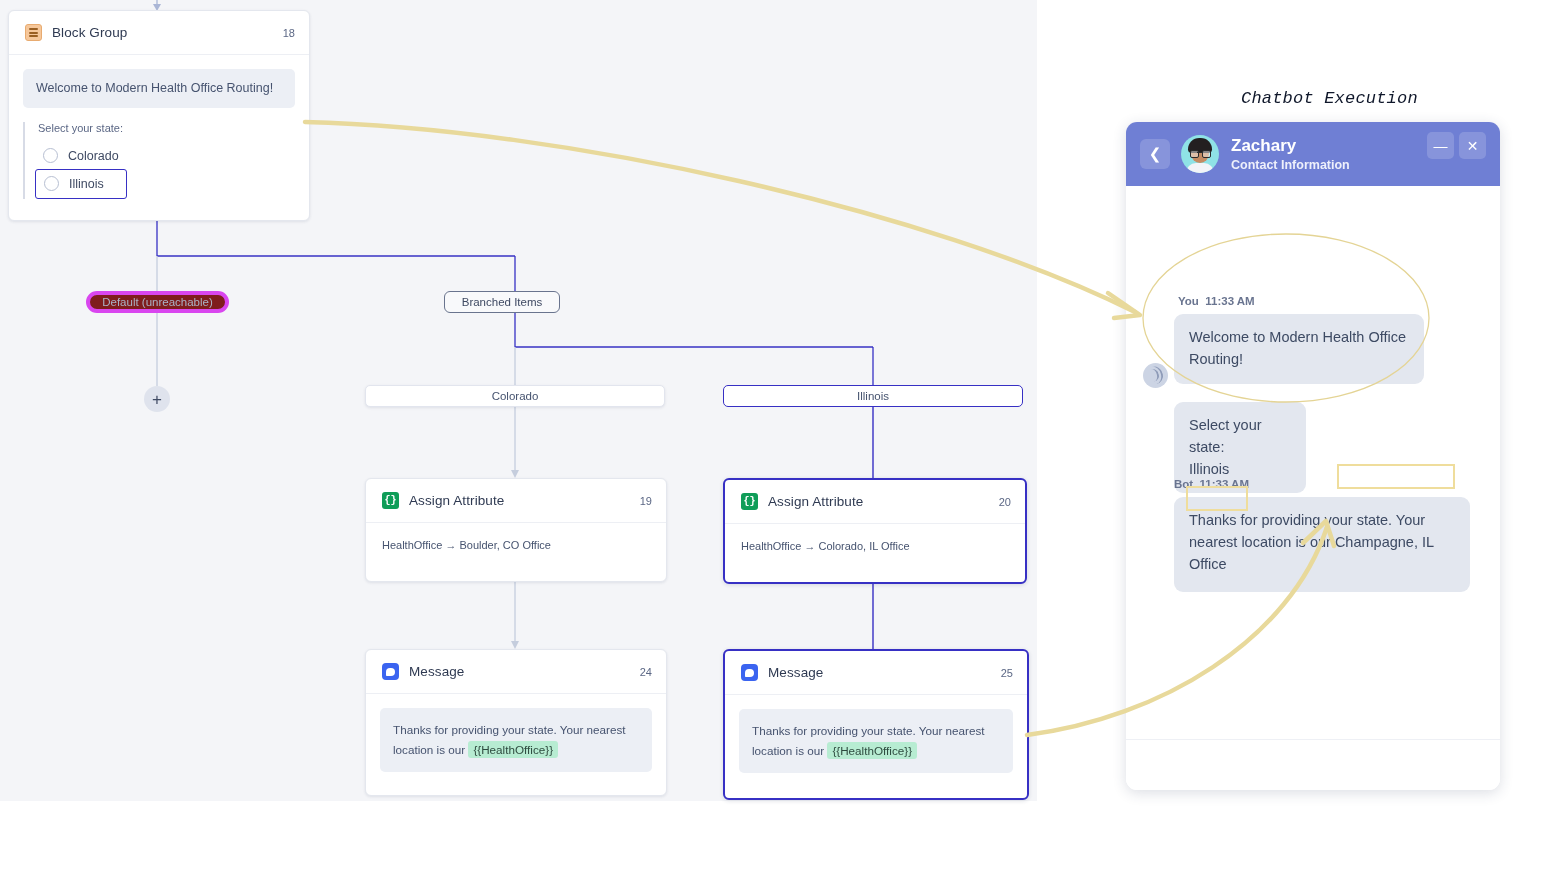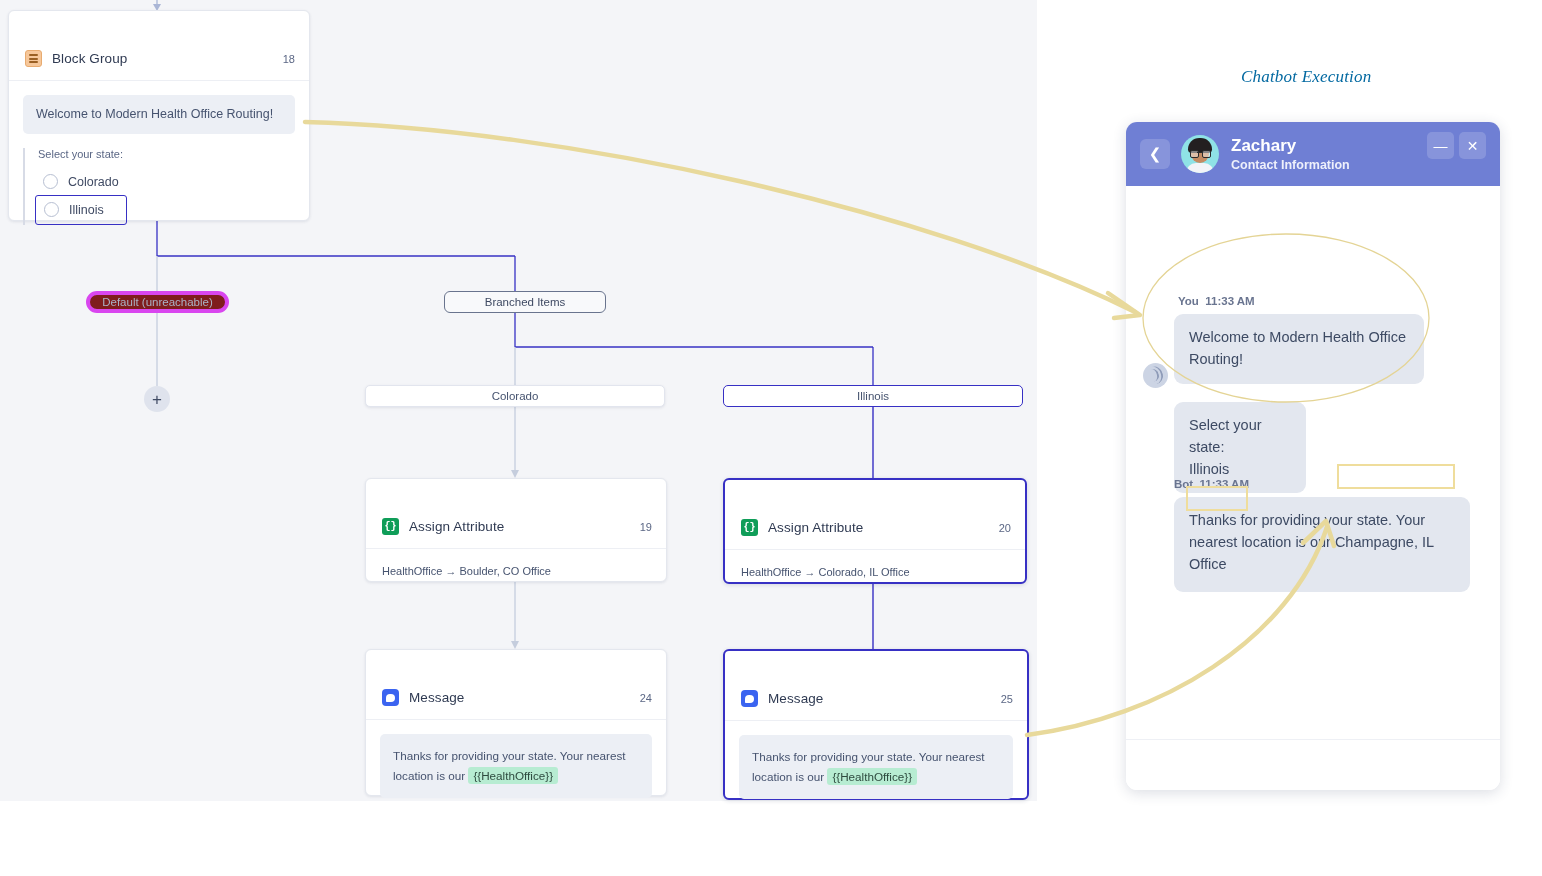--- a/index.html
+++ b/index.html
@@ -18,21 +18,21 @@
   #edge-layer{position:absolute;left:0;top:0;width:1037px;height:801px;pointer-events:none;}
 
   
   .node-card{
     position:absolute;background:#ffffff;border:1px solid #e4e7ee;
     border-radius:6px;box-shadow:0 1px 3px rgba(30,40,80,.10);
   }
   .node-card.selected{border:2px solid #3730c4;box-shadow:0 1px 4px rgba(30,40,80,.14);}
   .node-head{
     display:flex;align-items:center;height:44px;padding:0 14px 0 16px;
-    border-bottom:1px solid #edeff4;box-sizing:border-box;margin-top:26px;
+    border-bottom:1px solid #edeff4;box-sizing:border-box;
   }
   .node-head .ttl{
     font-size:13.5px;color:#2f3a52;margin-left:10px;flex:1;letter-spacing:.1px;
   }
   .node-head .num{font-size:11px;color:#5b6785;}
   .node-body{padding:14px 14px 16px 14px;}
 
   
   .ic-block{
     width:17px;height:17px;border-radius:3px;background:#f6c79a;
@@ -88,23 +88,23 @@
   .attr-line{font-size:11px;color:#46536f;padding:2px 2px;}
 
   .msg-bubble{
     background:#eceff5;border-radius:5px;padding:12px 13px;
     font-size:11.7px;color:#46536f;line-height:1.72;
   }
   .token{background:#b7ecd2;border-radius:3px;padding:2px 5px;color:#2d4a3e;}
 
   
   #anno-title{
-    position:absolute;left:1241px;top:67px;
-    font-size:17px;font-style:italic;color:#0369a1;
-    font-family:Liberation Serif, serif;
+    position:absolute;left:1241px;top:89px;
+    font-size:17px;font-style:italic;color:#0f172a;
+    font-family:Liberation Mono, monospace;
     letter-spacing:.2px;white-space:nowrap;
   }
 
   
   #chat-widget{
     position:absolute;left:1126px;top:122px;width:374px;height:668px;
     background:#ffffff;border-radius:11px;overflow:hidden;
     box-shadow:0 3px 14px rgba(40,50,90,.16);
   }
   #chat-header{
@@ -213,21 +213,21 @@
           <span class="choice-txt">Illinois</span>
         </div>
       </div>
     </div>
   </div>
 
   <div class="pill pill-default" style="left:86px;top:291px;width:143px;height:22px;">Default (unreachable)</div>
 
   <div class="plus-btn" style="left:144px;top:386px;">+</div>
 
-  <div class="pill pill-branched" style="left:444px;top:291px;width:162px;height:22px;">Branched Items</div>
+  <div class="pill pill-branched" style="left:444px;top:291px;width:116px;height:22px;">Branched Items</div>
 
   <div class="pill pill-branch" style="left:365px;top:385px;width:300px;height:22px;">Colorado</div>
   <div class="pill pill-branch sel" style="left:723px;top:385px;width:300px;height:22px;">Illinois</div>
 
   <div class="node-card" style="left:365px;top:478px;width:300px;height:102px;">
     <div class="node-head">
       <span class="ic-attr">{}</span>
       <span class="ttl">Assign Attribute</span>
       <span class="num">19</span>
     </div>

